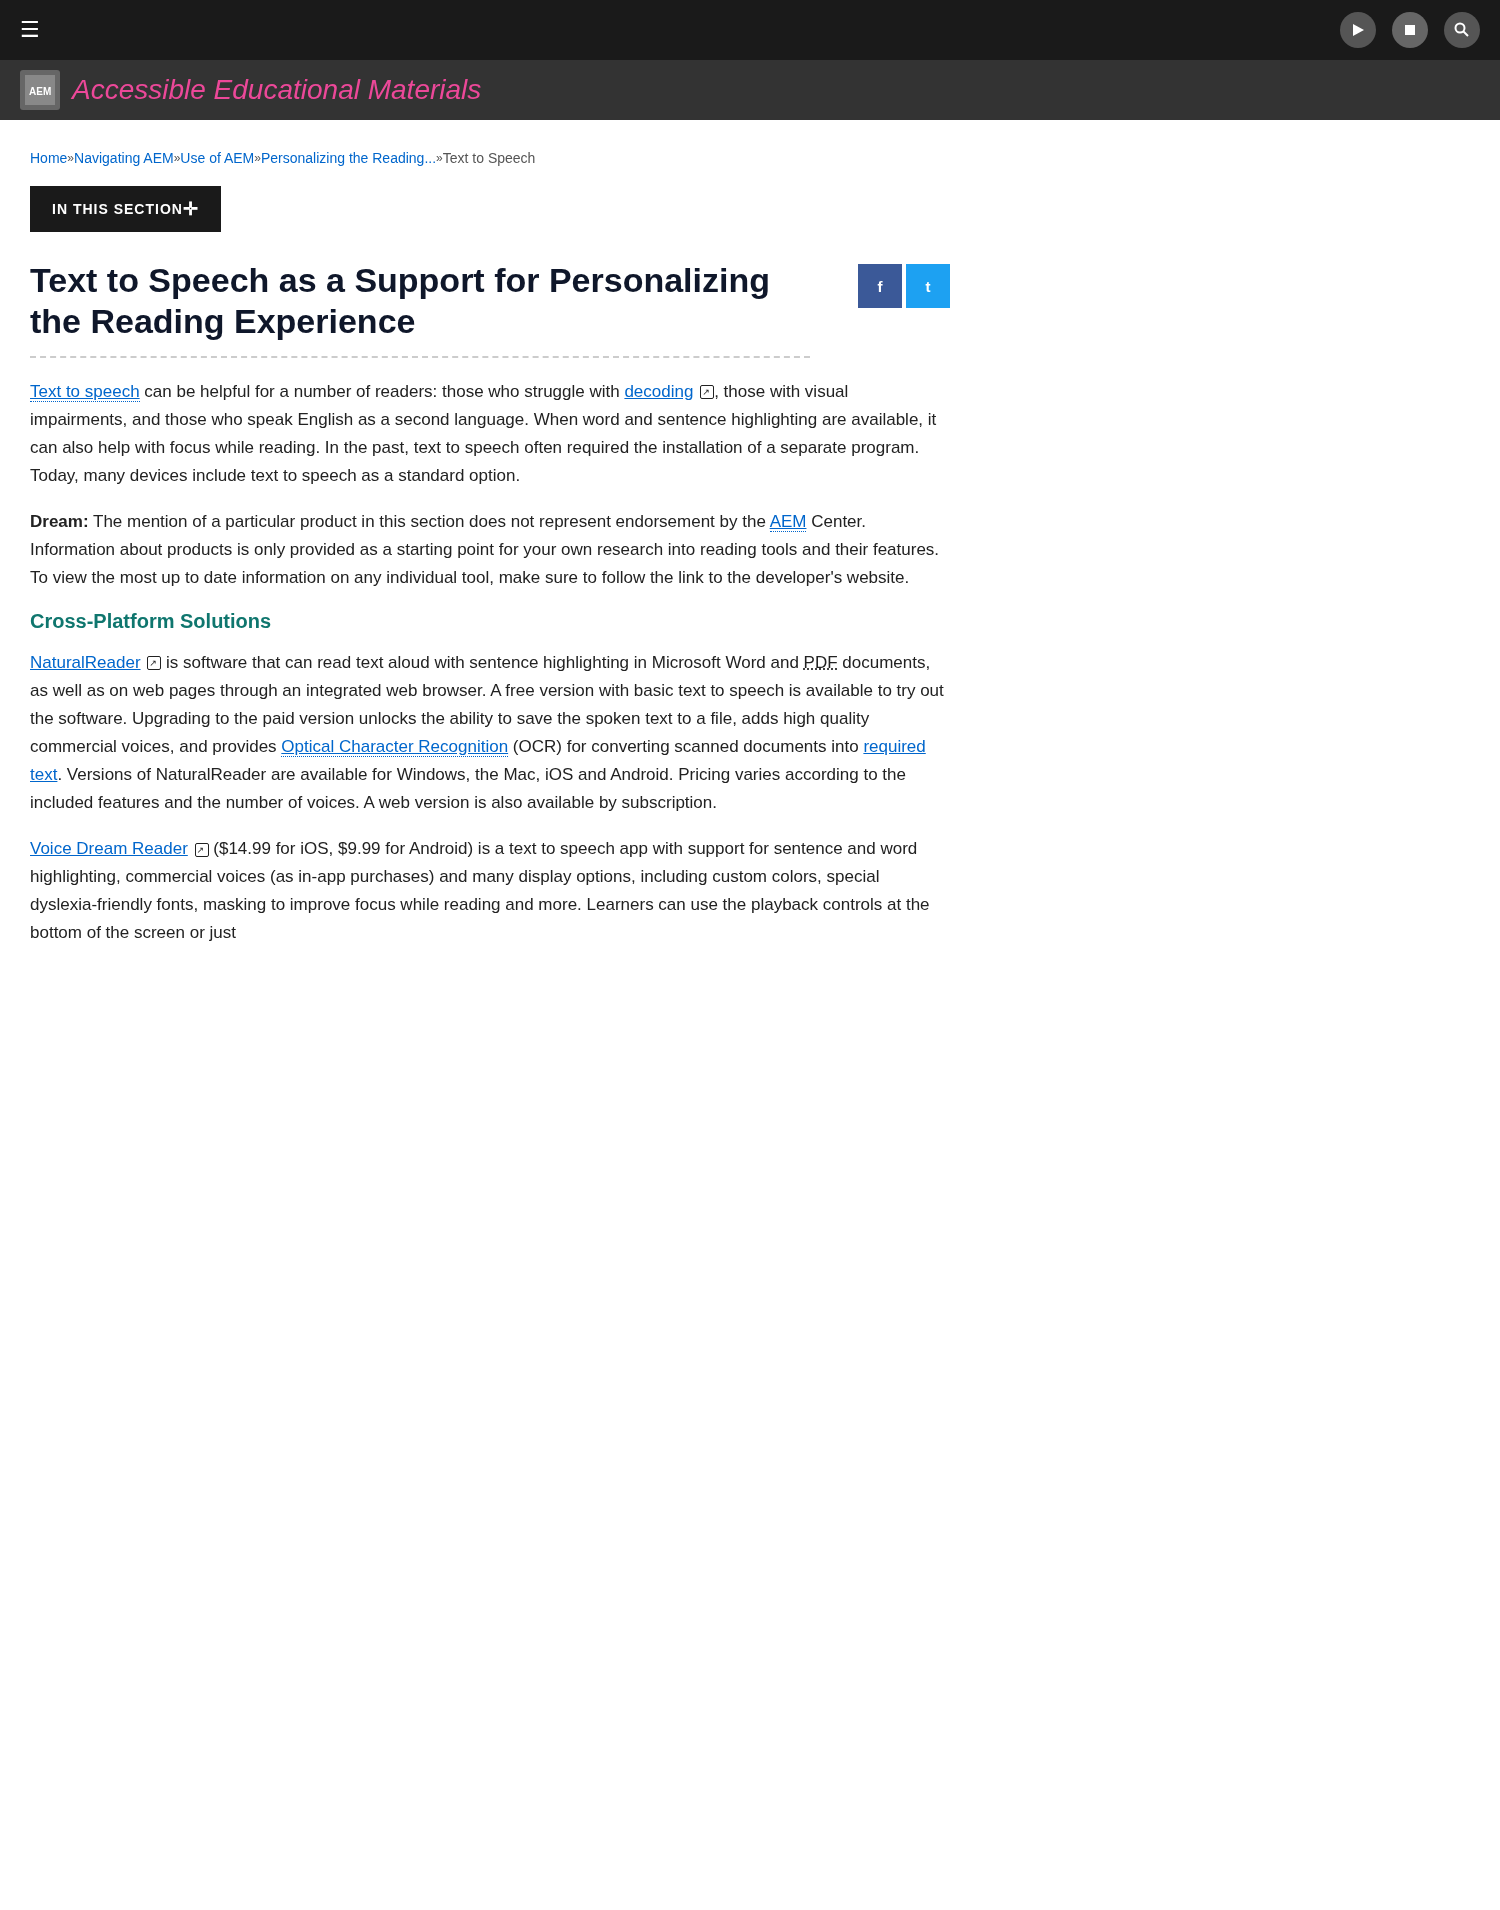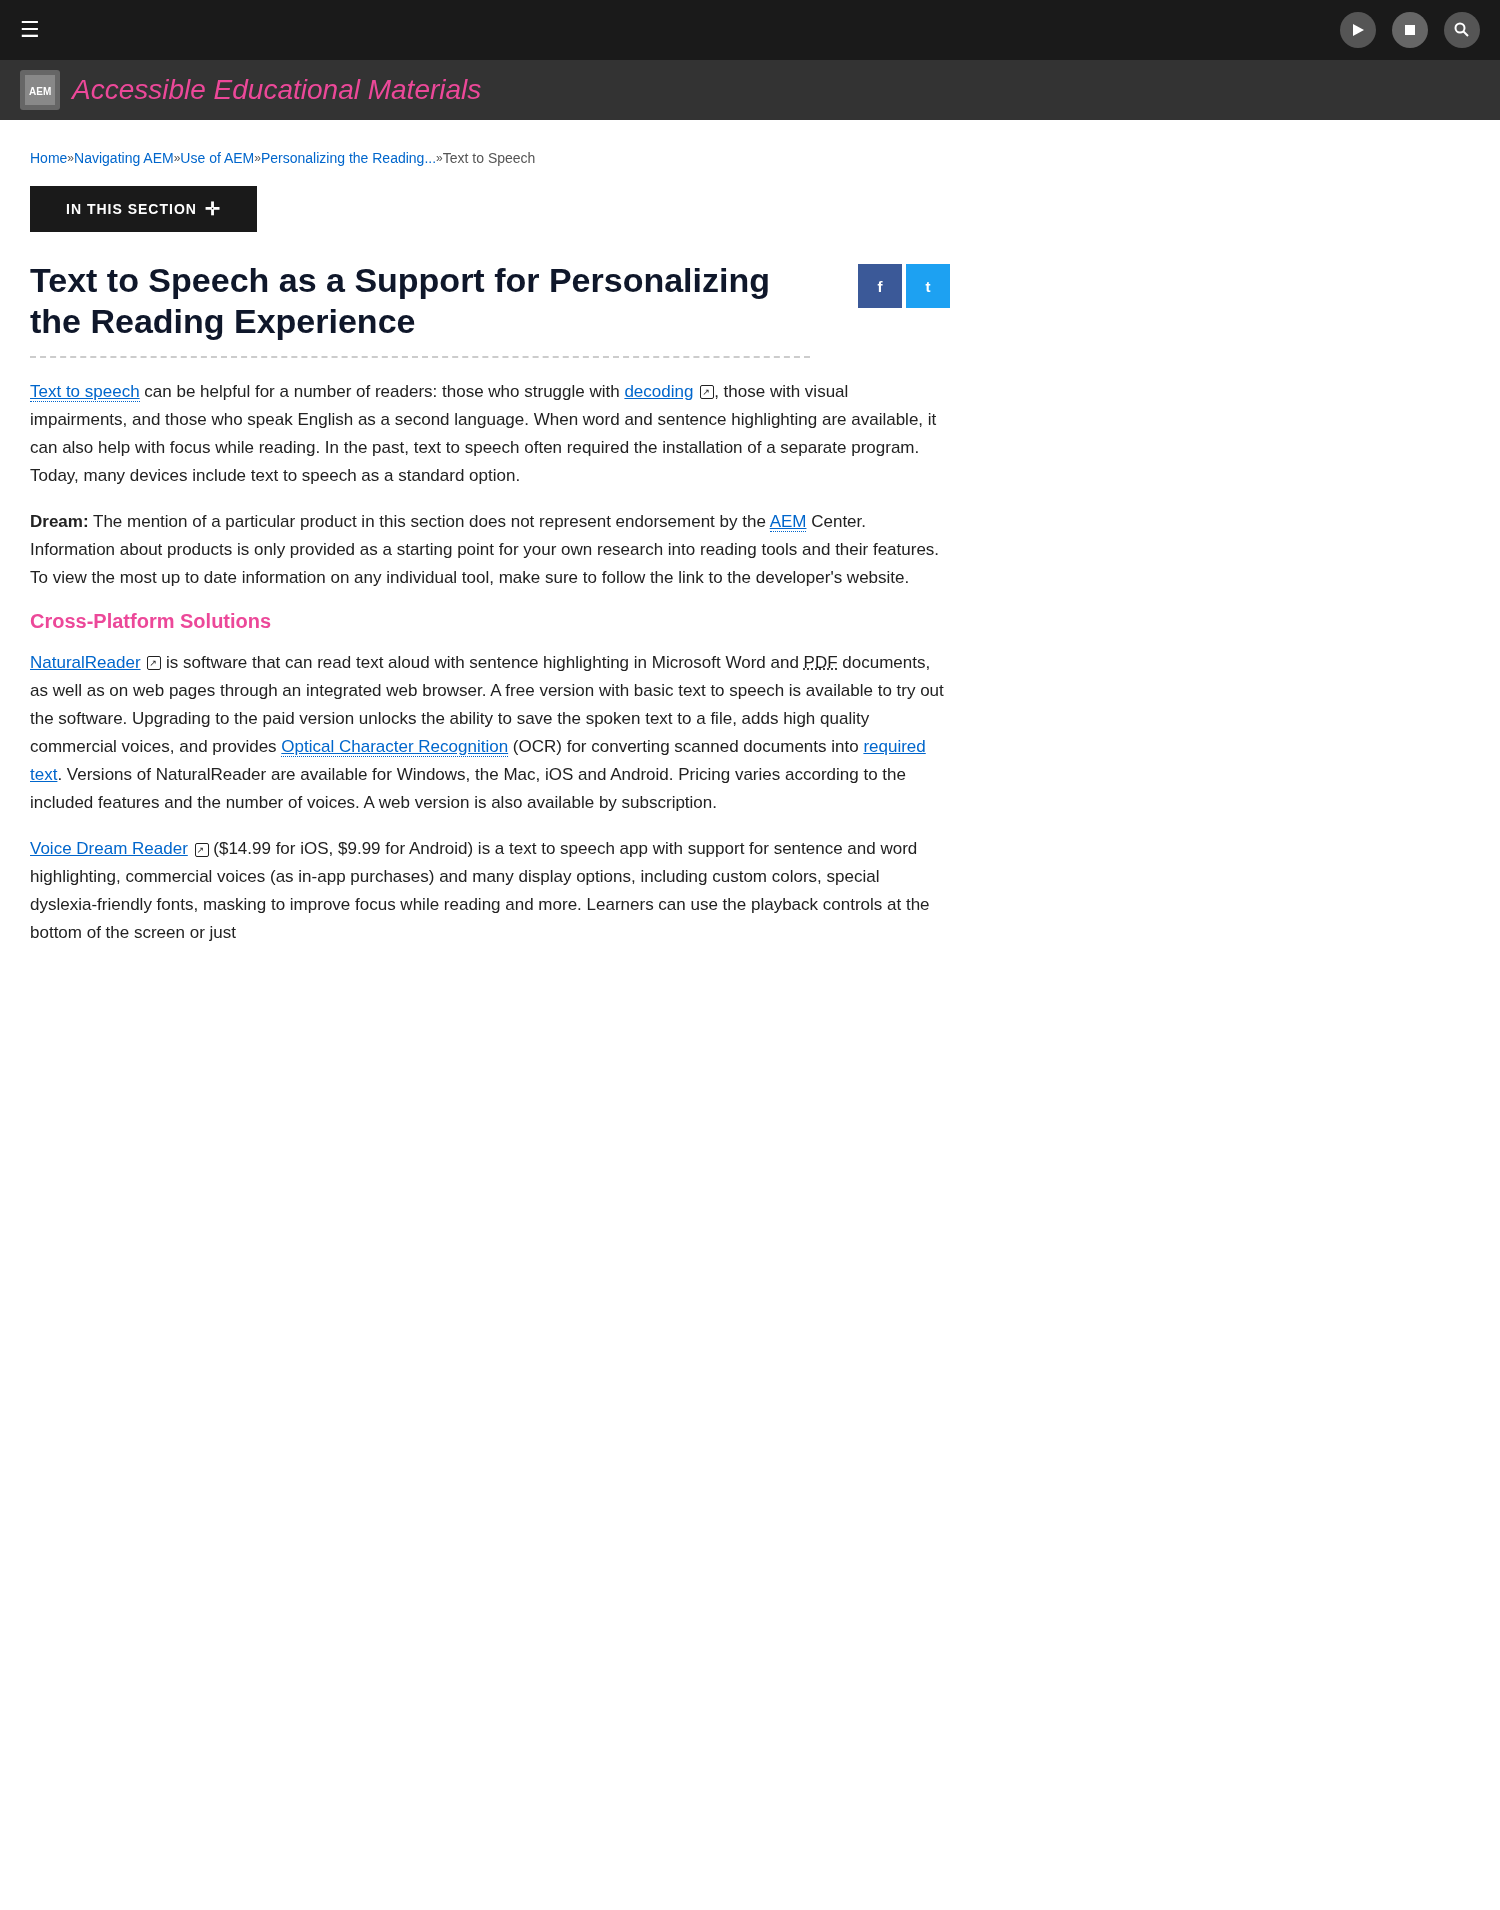--- a/index.html
+++ b/index.html
@@ -95,26 +95,26 @@
       color: #0066cc;
       text-decoration: none;
     }
     .breadcrumb .sep { color: #555; font-size: 12px; }
     .breadcrumb .current { color: #555; }
 
     
     .in-this-section-btn {
       display: inline-flex;
       align-items: center;
-      gap: 8px;
+      gap: 0;
       background: #1a1a1a;
       color: #fff;
       font-size: 14px;
       font-weight: bold;
-      padding: 12px 36px;
+      padding: 12px 22px;
       border: none;
       cursor: pointer;
       letter-spacing: 1px;
       margin-bottom: 28px;
     }
     .in-this-section-btn .plus {
       font-size: 18px;
       font-weight: bold;
     }
 
@@ -179,21 +179,21 @@
       color: #222;
       margin-bottom: 18px;
     }
     .note-text strong { font-weight: bold; }
     .note-text a { color: #0066cc; text-decoration: underline; }
 
     
     .section-heading {
       font-size: 20px;
       font-weight: bold;
-      color: #ec4899;
+      color: #0f766e;
       margin-bottom: 16px;
       margin-top: 2px;
     }
 
     
     .dotted-link {
       text-decoration: none;
       border-bottom: 1px dotted #0066cc;
       color: #0066cc;
     }

